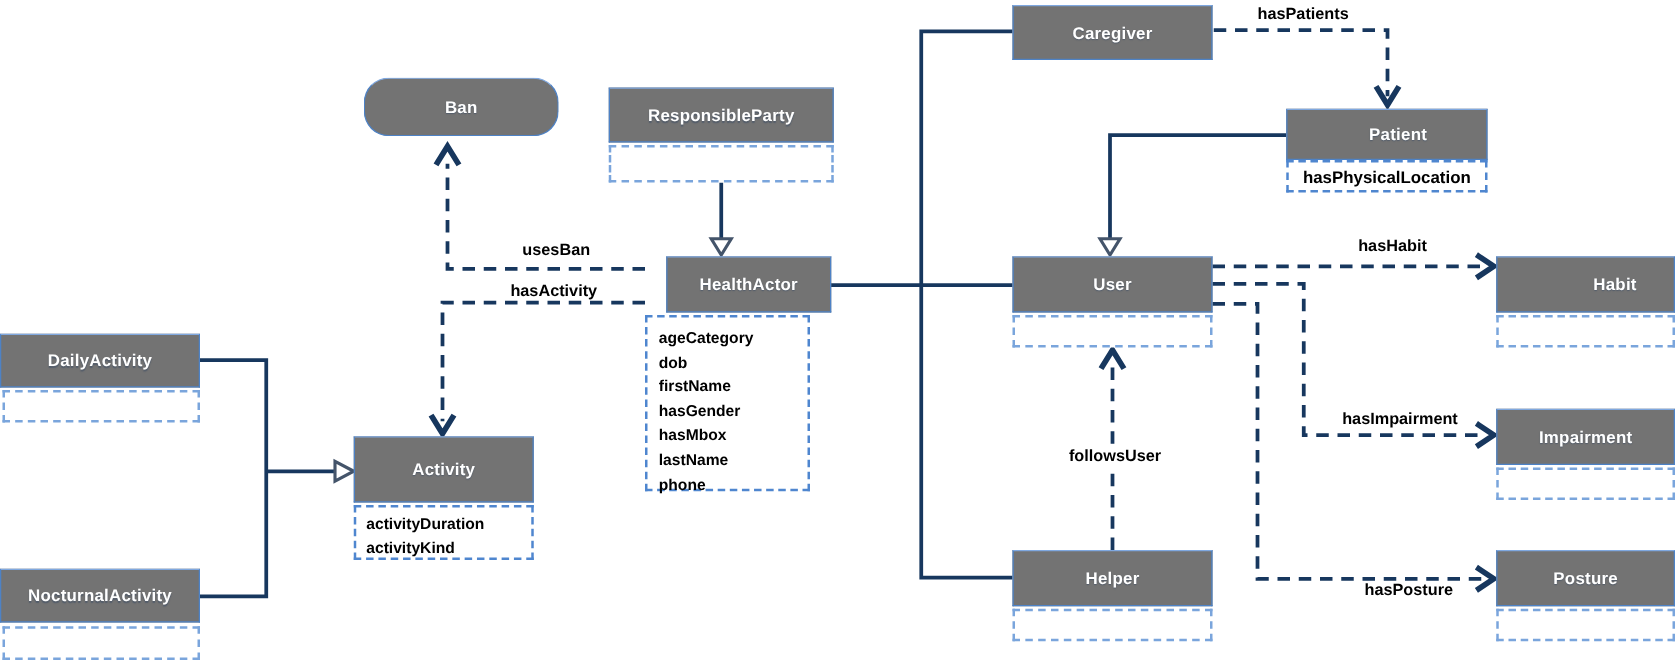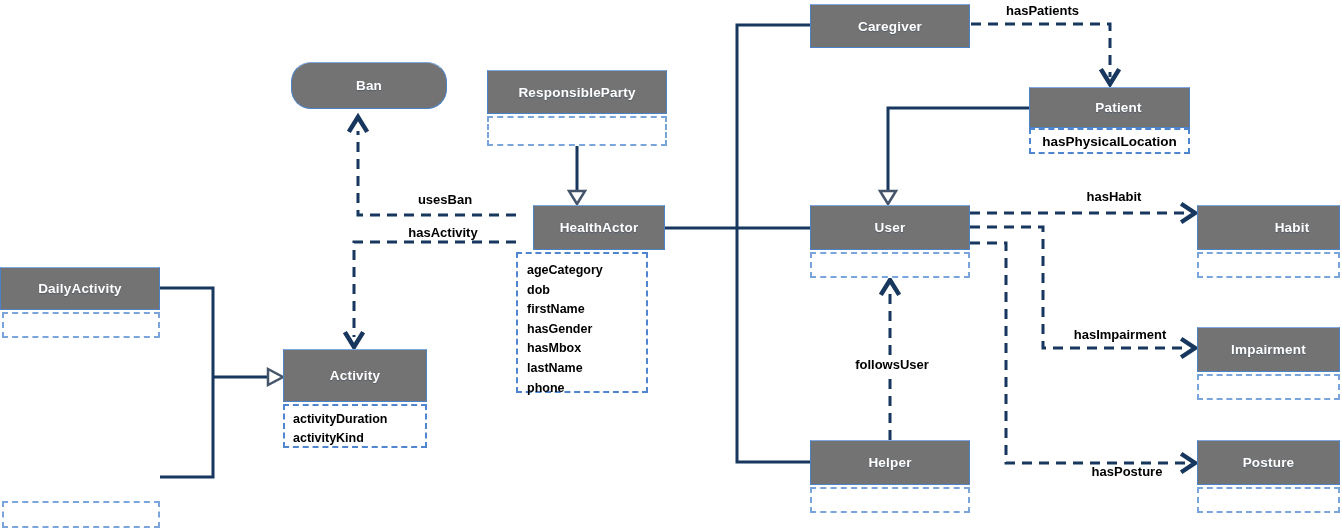--- a/index.html
+++ b/index.html
@@ -188,20 +188,21 @@
 
   <div id="im-h" class="class-header">Impairment</div>
   <div id="im-c" class="compartment"></div>
 
   <div id="po-h" class="class-header">Posture</div>
   <div id="po-c" class="compartment"></div>
 
   <div id="da-h" class="class-header">DailyActivity</div>
   <div id="da-c" class="compartment"></div>
 
+  <div id="na-h" class="class-header">NocturnalActivity</div>
   <div id="na-c" class="compartment"></div>
 
   <div id="ac-h" class="class-header">Activity</div>
   <div id="ac-c" class="compartment filled">
     <span class="attr-list">
       <span class="attr-line">activityDuration</span>
       <span class="attr-line">activityKind</span>
     </span>
   </div>
 

